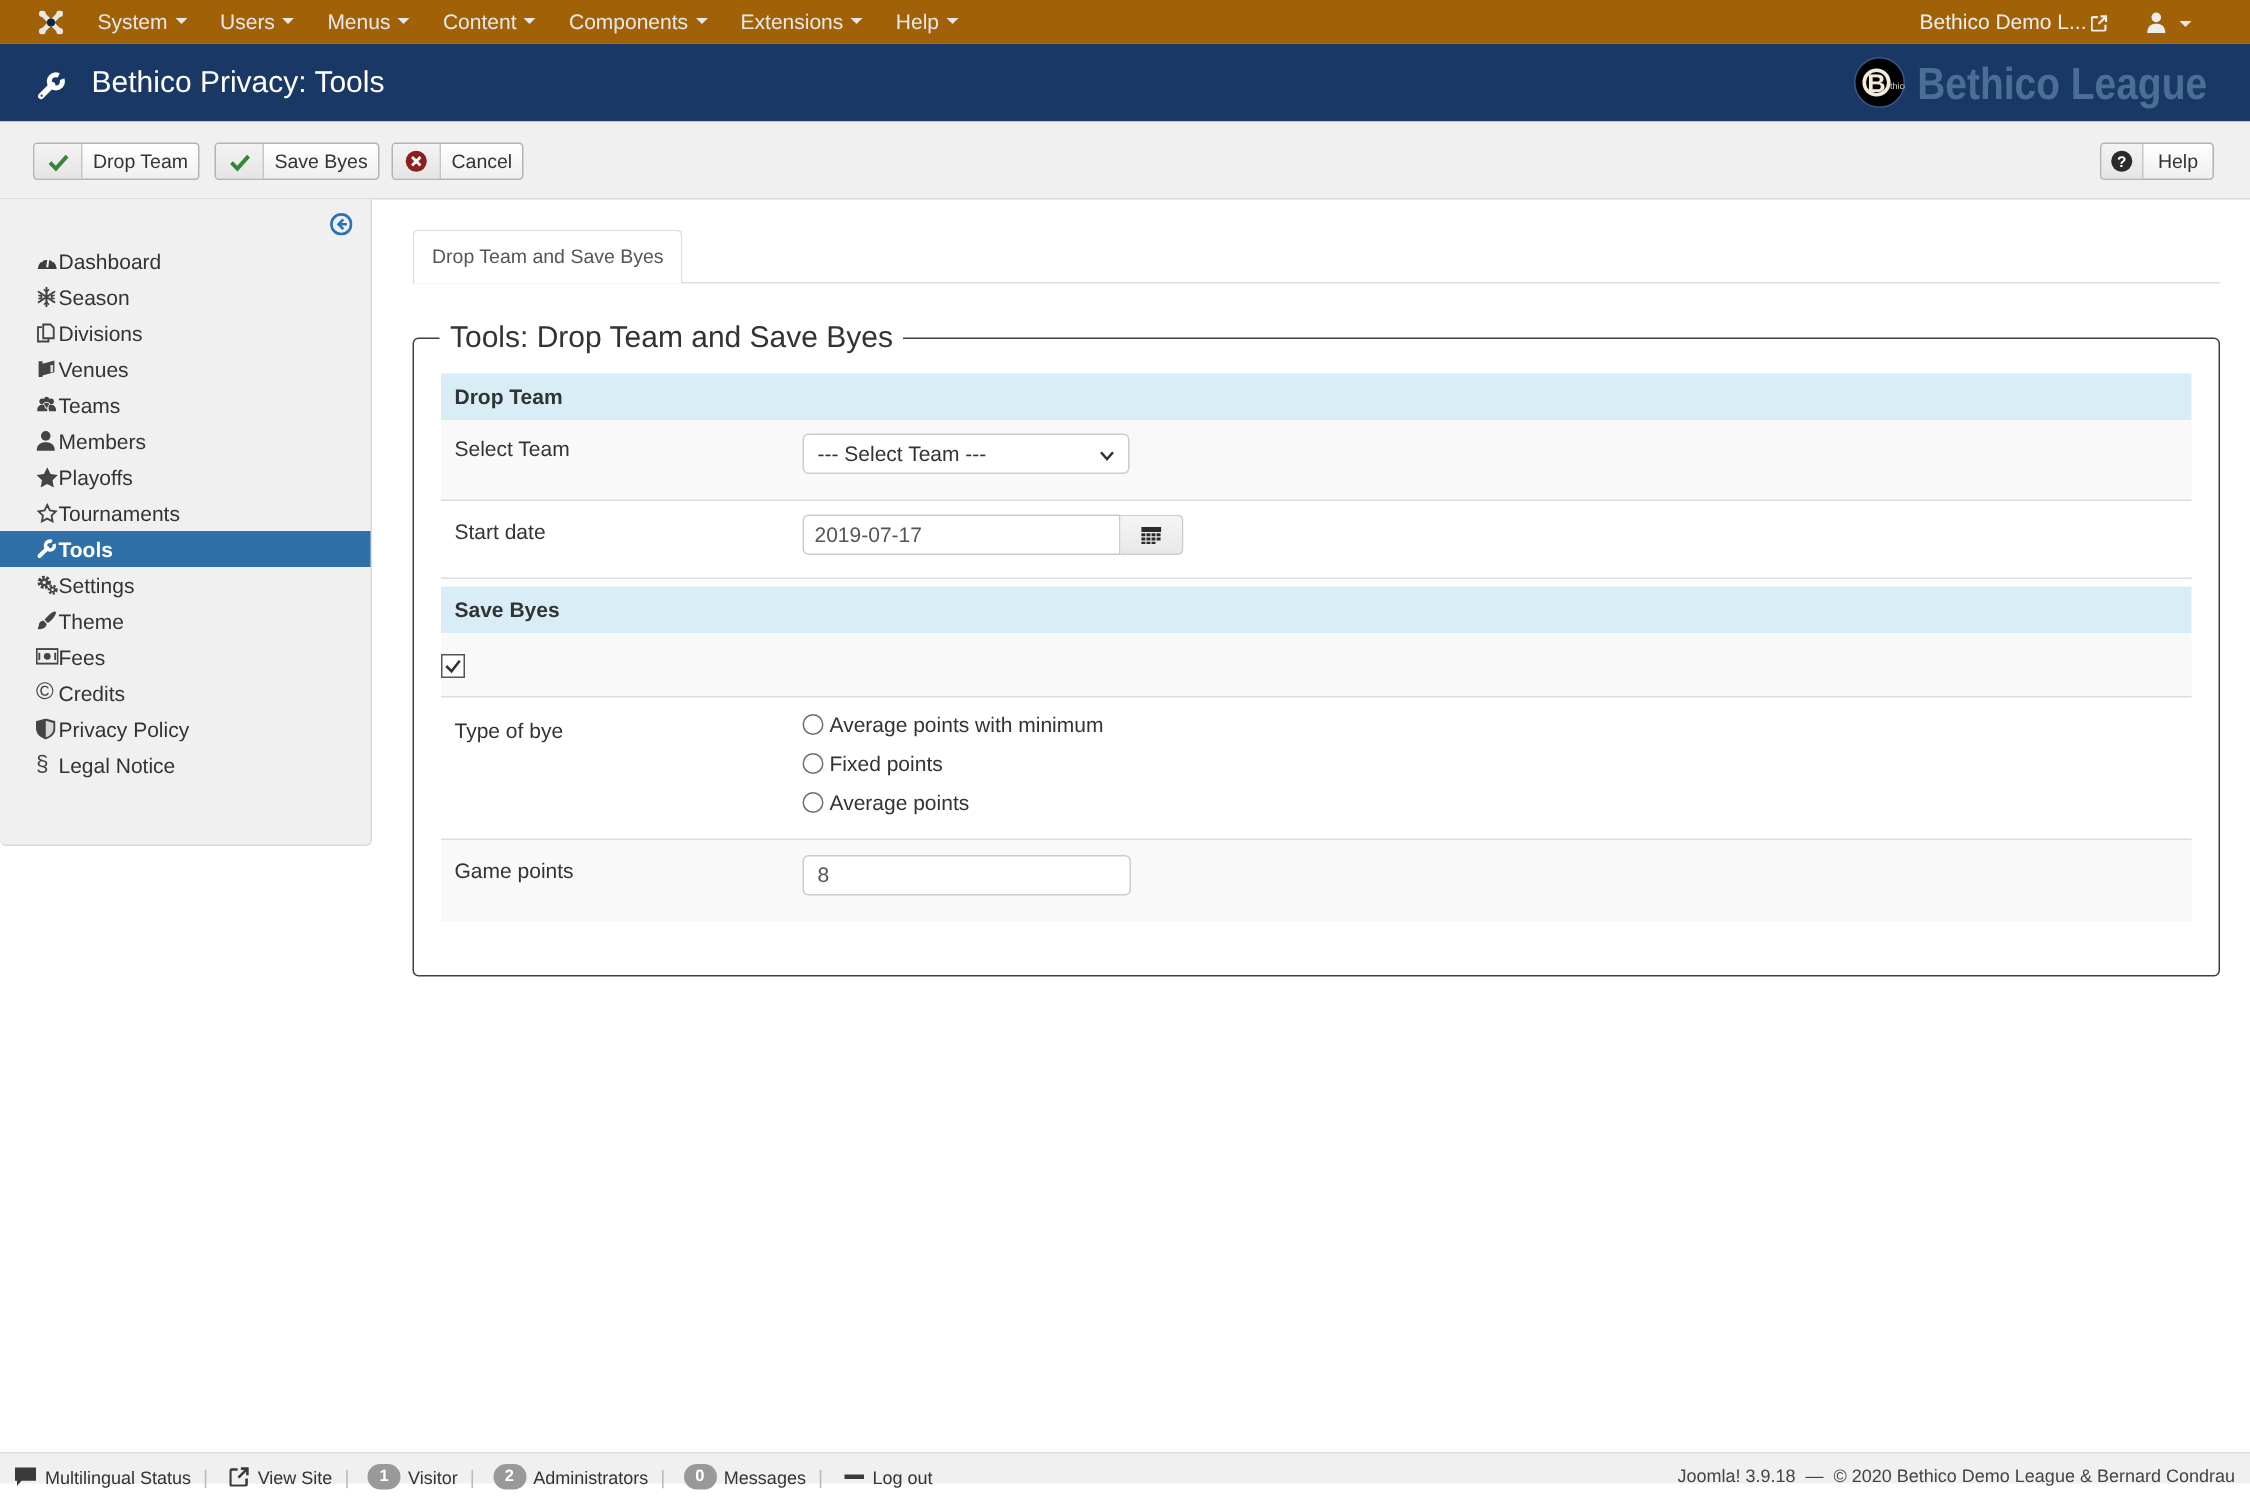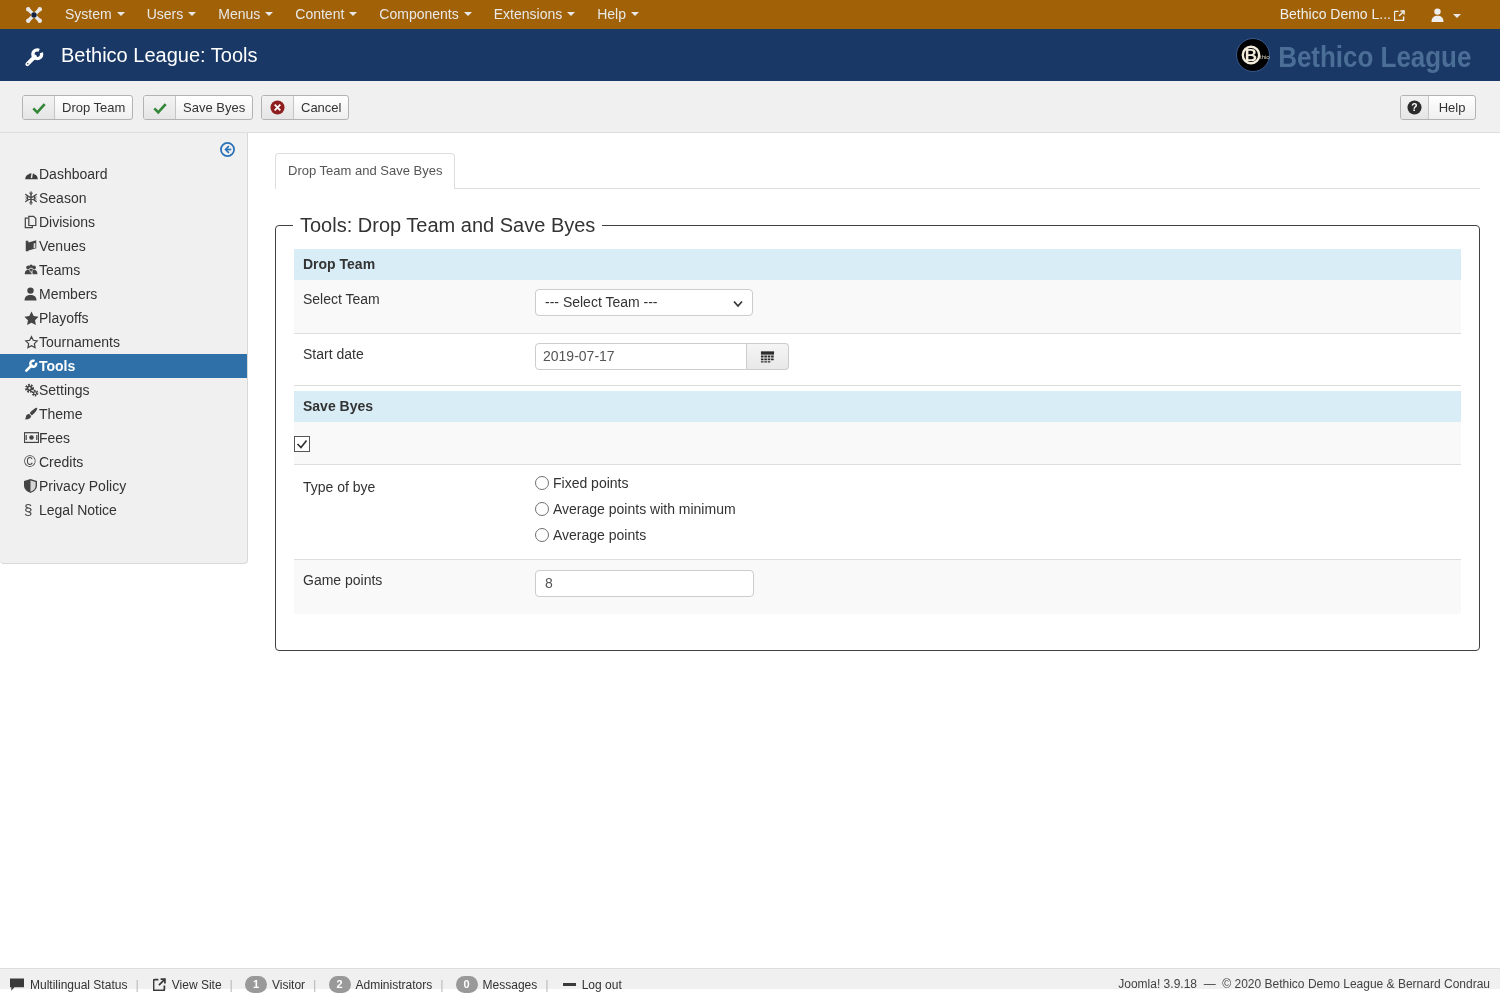--- a/index.html
+++ b/index.html
@@ -81,21 +81,21 @@
     <span class="caret" style="position:absolute;right:21px;top:14px;"></span>
   </div>
 </div>
 <div id="header">
   <svg width="20" height="21" viewBox="0 0 16 16" style="position:absolute;left:24px;top:18px;">
     <circle cx="10.6" cy="5.4" r="3.5" fill="none" stroke="#fff" stroke-width="2.7"></circle>
     <path d="M10.6 5.4 L13.2 0 L16 3.4 Z" fill="#1a3865"></path>
     <path d="M8.7 7.3 L2.7 13.3" stroke="#fff" stroke-width="3.2" stroke-linecap="round"></path>
     <circle cx="3" cy="13" r=".6" fill="#1a3865"></circle>
   </svg>
-  <div class="title">Bethico League: Tools</div>
+  <div class="title">Bethico Privacy: Tools</div>
   <div id="blogo">
     <svg width="34" height="34" viewBox="0 0 34 34" style="position:absolute;right:201px;top:9px;">
       <circle cx="17" cy="17" r="16.5" fill="#000" stroke="#39588c" stroke-width="1"></circle>
       <circle cx="15" cy="17" r="8.2" fill="none" stroke="#f3ecdc" stroke-width="2.4"></circle>
       <text x="15" y="23" font-size="17" font-weight="bold" fill="#f3ecdc" text-anchor="middle" font-family="Liberation Sans">B</text>
       <text x="24" y="21" font-size="6" fill="#d8d3c6" font-family="Liberation Sans">thico</text>
     </svg>
     <div class="btxt">Bethico League</div>
   </div>
 </div>
@@ -259,22 +259,22 @@
         <div class="val" style="padding-top:14px;">
           <svg width="16" height="16" viewBox="0 0 16 16">
               <rect x="0.5" y="0.5" width="15" height="15" fill="#fff" stroke="#555" stroke-width="1"></rect>
               <path d="M3.5 8 L7 11.5 L12.5 4.5" fill="none" stroke="#333" stroke-width="1.7"></path>
             </svg>
         </div>
       </div>
       <div class="frow" style="height:95px;">
         <div class="lab" style="padding-top:14px;">Type of bye</div>
         <div class="val" style="padding-top:10px;">
+          <div style="height:26px;"><span class="radio"></span>Average points with minimum</div>
           <div style="height:26px;"><span class="radio"></span>Fixed points</div>
-          <div style="height:26px;"><span class="radio"></span>Average points with minimum</div>
           <div style="height:26px;"><span class="radio"></span>Average points</div>
         </div>
       </div>
       <div class="frow stripe" style="height:54px;border-bottom:none;">
         <div class="lab" style="padding-top:12px;">Game points</div>
         <div class="val" style="padding-top:10px;">
           <div class="ginput">8</div>
         </div>
       </div>
     </div>

